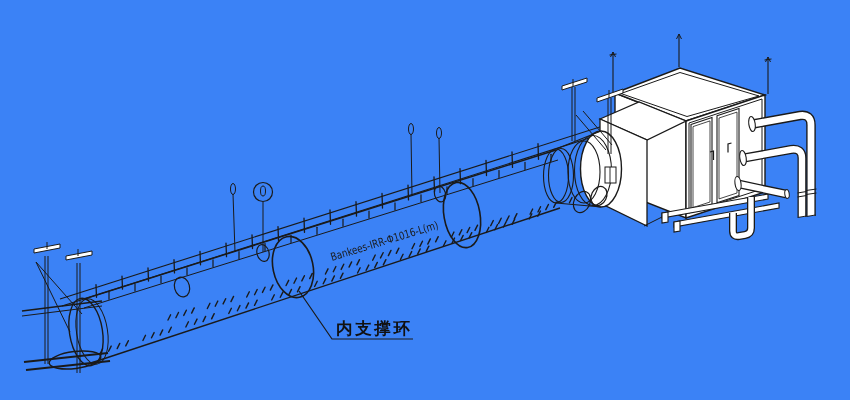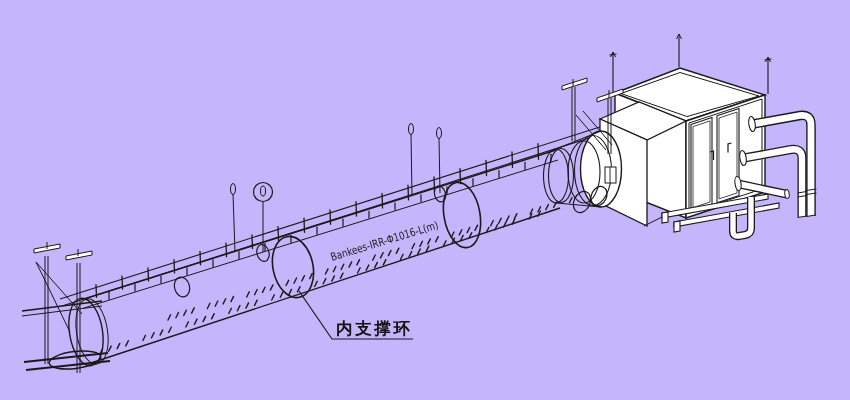--- a/index.html
+++ b/index.html
@@ -1,16 +1,16 @@
 <!DOCTYPE html>
 <html><head>
 <meta charset="utf-8">
 <style>
   html,body{margin:0;padding:0;background:#fff;}
-  .canvas{position:relative;width:850px;height:400px;background:#c4b5fd;overflow:hidden;
+  .canvas{position:relative;width:850px;height:400px;background:#3b82f6;overflow:hidden;
           font-family:"DejaVu Sans", sans-serif;}
   svg{position:absolute;inset:0;}
   .ln{stroke:#1a1a1a;fill:none;}
   .fw{stroke:#1a1a1a;fill:#ffffff;}
   .duct-label{font-family:"DejaVu Sans", sans-serif;font-size:11px;fill:#1a1a1a;}
   .cn-label{font-family:"DejaVu Sans", sans-serif;font-size:16.5px;font-weight:600;fill:#111;}
 </style>
 </head>
 <body>
 

